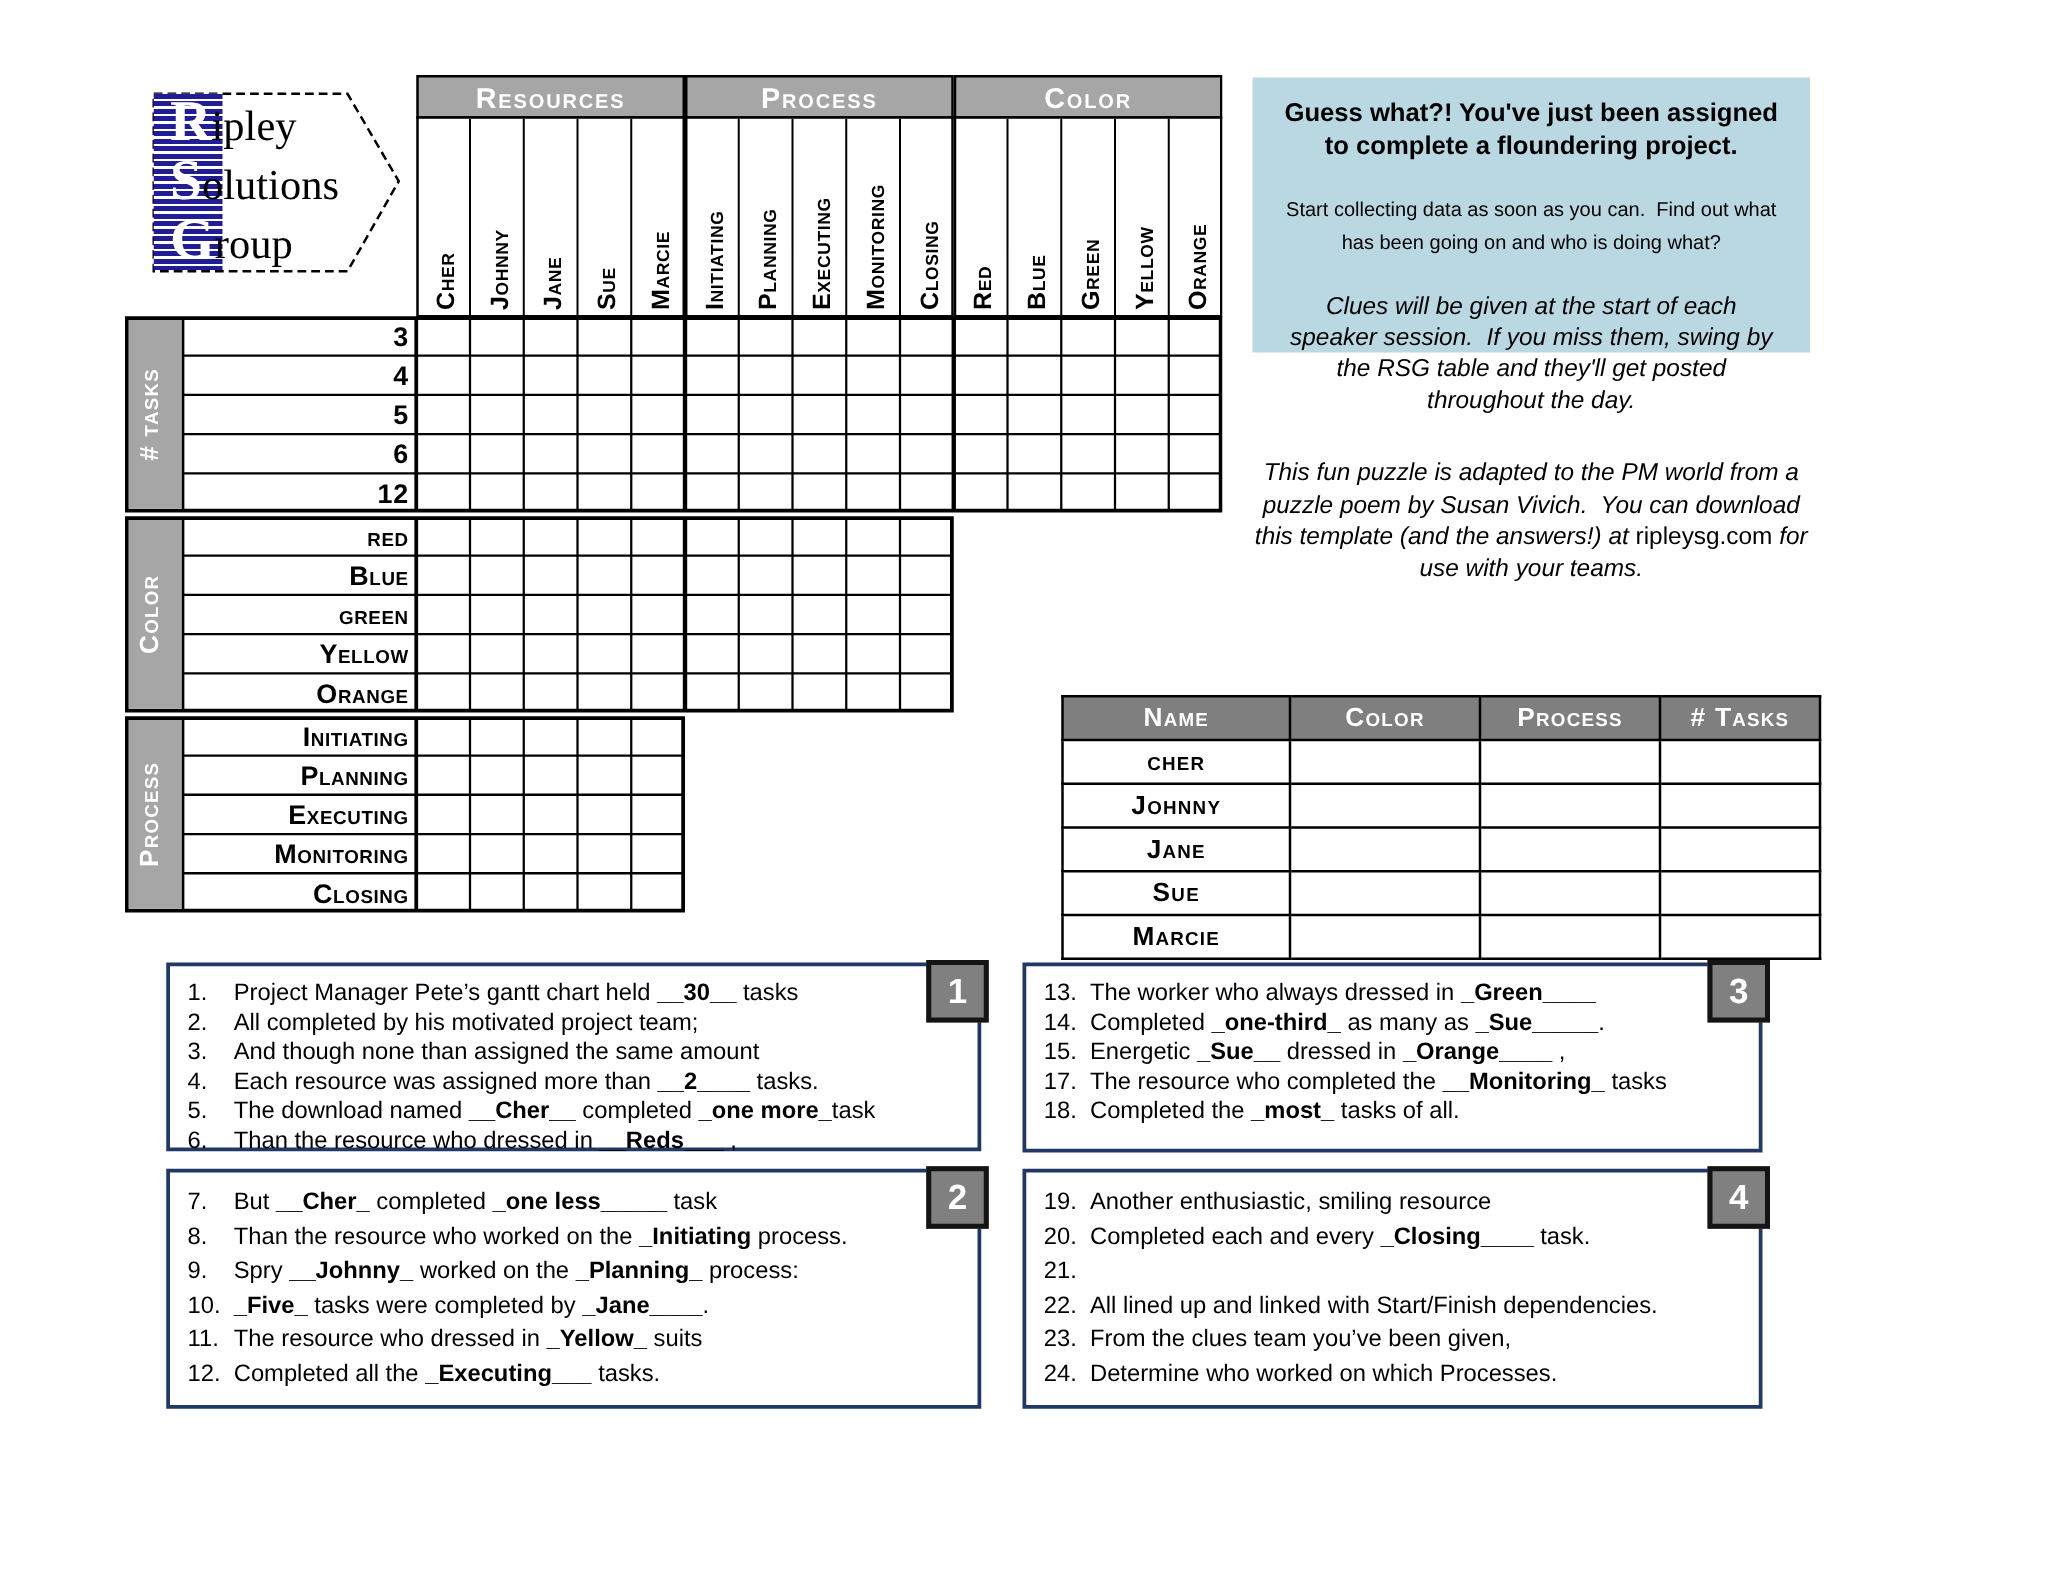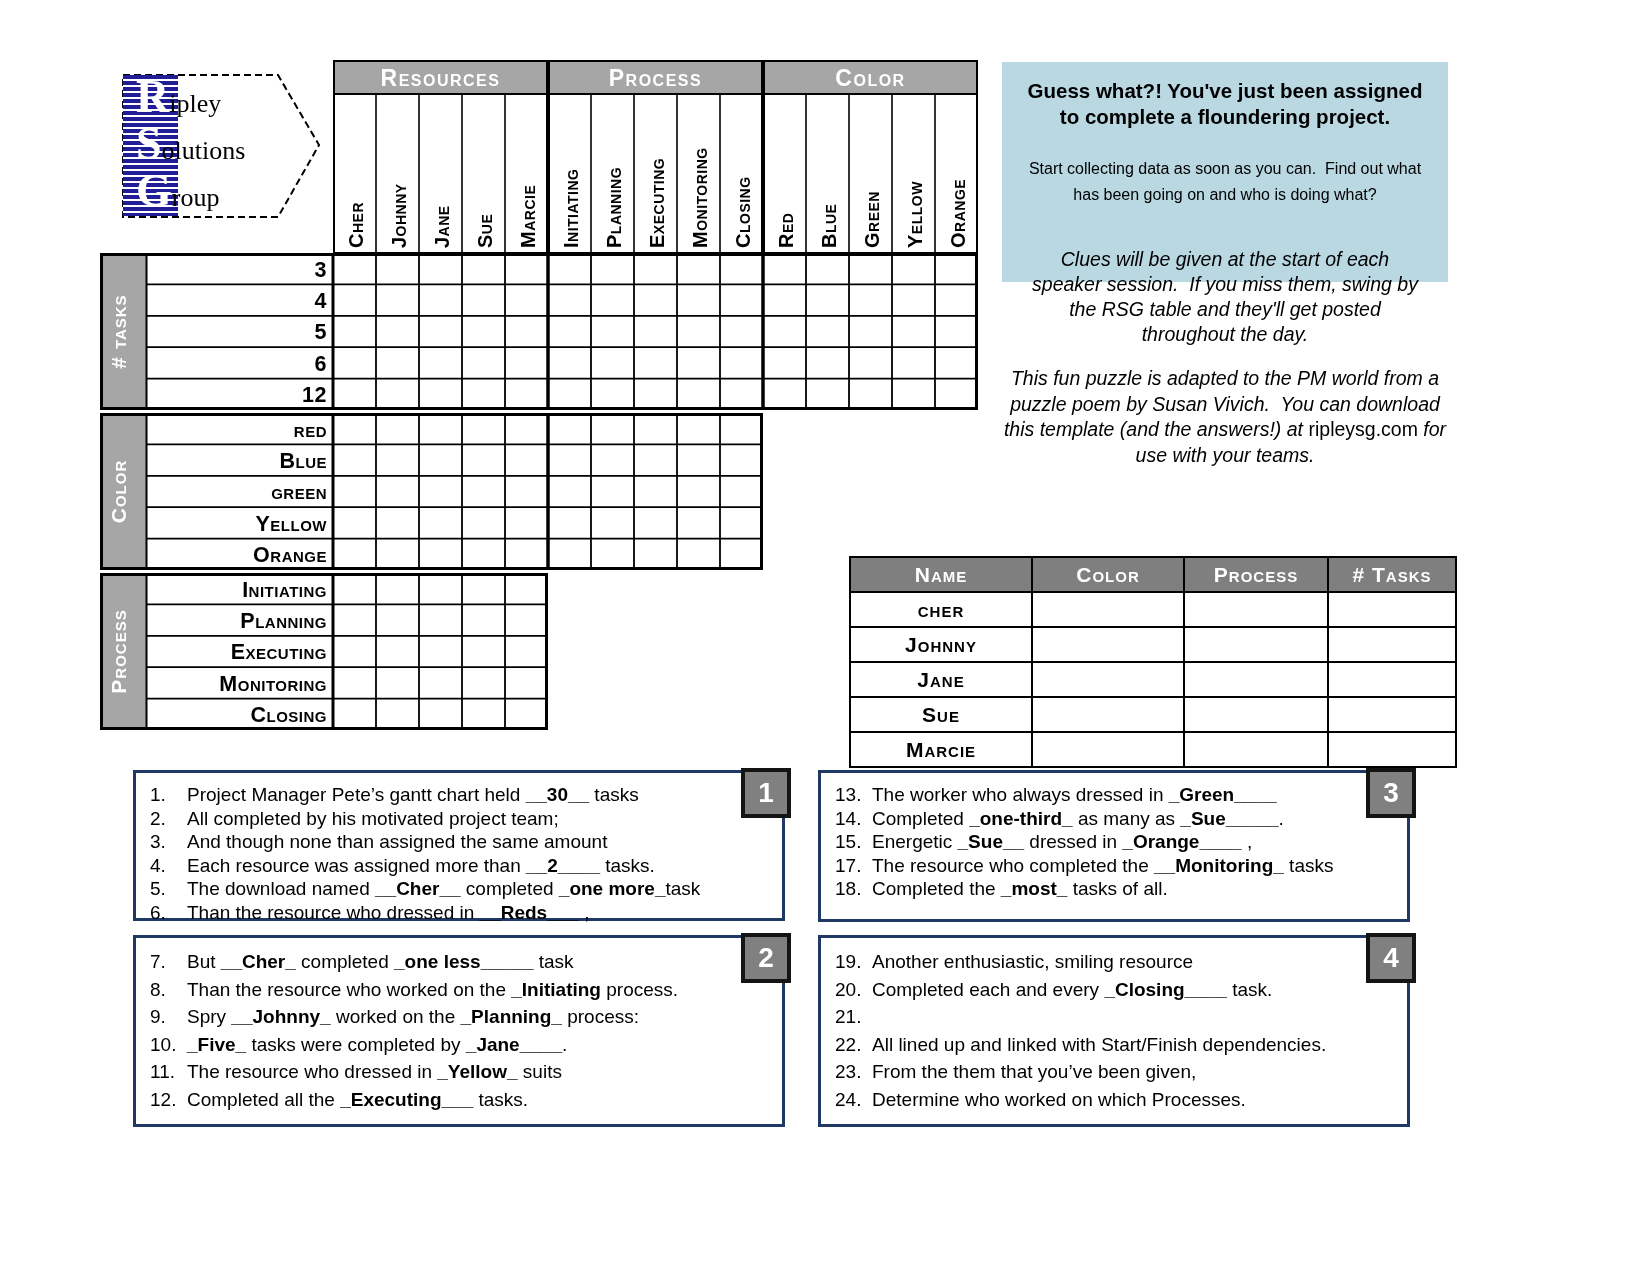--- a/index.html
+++ b/index.html
@@ -7,31 +7,31 @@
         font-family:"Liberation Sans","DejaVu Sans",sans-serif;color:#000;}
 
   
   .logo{position:absolute;left:120px;top:72px;width:205px;height:148px;}
   .logo svg{position:absolute;left:0;top:0;}
   .logo-stripes{position:absolute;left:3px;top:3px;width:55px;height:141px;
     background:repeating-linear-gradient(180deg,#211d96 0px,#211d96 4px,#ffffff 4px,#ffffff 6px);}
   .logo-text{position:absolute;left:16px;top:2px;line-height:46px;font-family:"Liberation Serif","DejaVu Serif",serif;}
   .logo-line{white-space:nowrap;height:47px;}
   .logo-initial{font-size:46px;color:#fff;font-weight:bold;}
-  .logo-rest{font-size:26px;color:#000;}
+  .logo-rest{font-size:34px;color:#000;}
 
   
   #puzzle-grid{position:absolute;left:100px;top:60px;}
 
   
   .info-box{position:absolute;left:1002px;top:62px;width:446px;height:220px;background:#b9d8e2;
     text-align:center;box-sizing:border-box;padding:16px 22px;}
   .info-title{font-weight:bold;font-size:20.5px;line-height:26px;white-space:pre-wrap;}
   .info-body{font-size:16px;line-height:26px;margin-top:26px;white-space:pre-wrap;}
-  .info-clues{font-size:19.5px;line-height:25px;font-style:italic;margin-top:39px;white-space:pre-wrap;}
+  .info-clues{font-size:19.5px;line-height:25px;font-style:italic;margin-top:25px;white-space:pre-wrap;}
 
   .credit-note{position:absolute;left:1002px;top:366px;width:446px;text-align:center;
     font-size:19.5px;line-height:25.5px;font-style:italic;white-space:pre-wrap;}
   .credit-note .upright{font-style:normal;}
 
   
   .answer-table{position:absolute;left:849px;top:556px;border-collapse:collapse;}
   .answer-table th{background:#7f7f7f;color:#fff;font-variant:small-caps;font-weight:bold;
     font-size:21px;letter-spacing:1px;border:2px solid #000;height:31px;}
   .answer-table td{border:2px solid #000;height:31px;background:#fff;}
@@ -476,21 +476,21 @@
         </div>
         <div class="clue-item">
           <span class="clue-num">21.</span>
         </div>
         <div class="clue-item">
           <span class="clue-num">22.</span>
           <span class="clue-text"><span>All lined up and linked with Start/Finish dependencies.</span></span>
         </div>
         <div class="clue-item">
           <span class="clue-num">23.</span>
-          <span class="clue-text"><span>From the them that you’ve been given,</span></span>
+          <span class="clue-text"><span>From the clues team you’ve been given,</span></span>
         </div>
         <div class="clue-item">
           <span class="clue-num">24.</span>
           <span class="clue-text"><span>Determine who worked on which Processes.</span></span>
         </div>
       </div>
   </div>
 
 </div>
 

